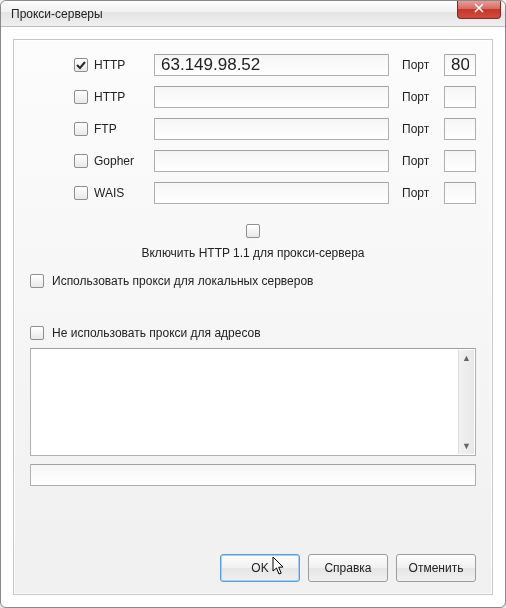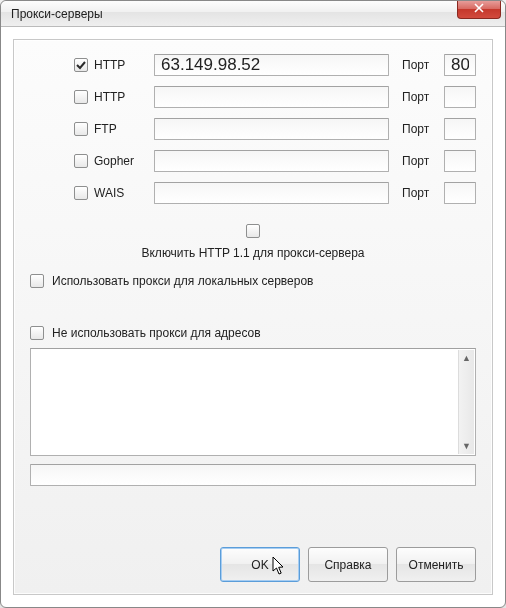--- a/index.html
+++ b/index.html
@@ -157,21 +157,21 @@
   }
   .button-row {
     position: absolute;
     right: 16px;
     bottom: 12px;
     display: flex;
     gap: 8px;
   }
   .btn {
     min-width: 80px;
-    height: 35px;
+    height: 28px;
     background: linear-gradient(to bottom, #fdfdfd 0%, #f1f1f1 48%, #e5e5e5 50%, #f0f0f0 100%);
     border: 1px solid #9c9c9c;
     border-radius: 3px;
     font-size: 12px;
     color: #222;
     display: inline-flex;
     align-items: center;
     justify-content: center;
     cursor: default;
     padding: 0 10px;

